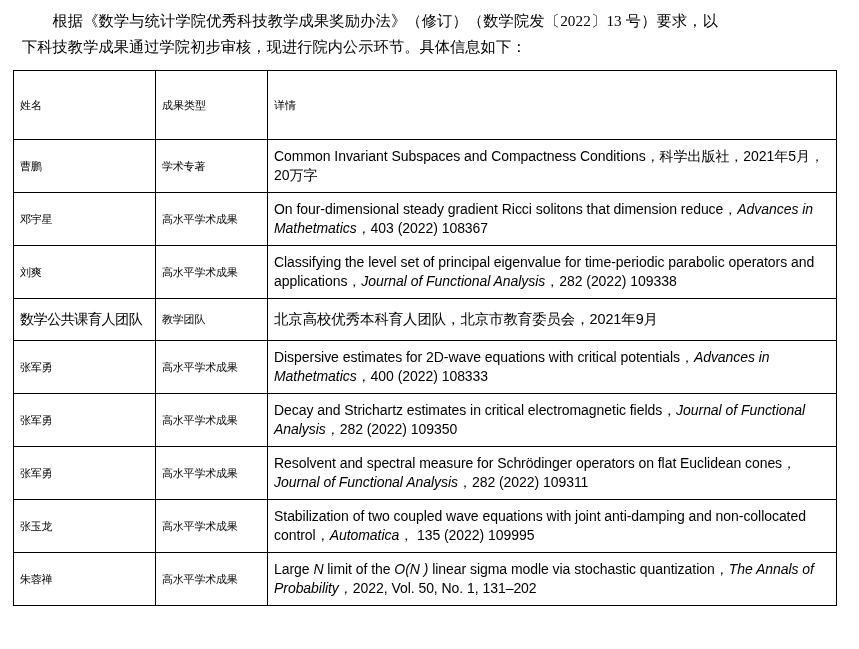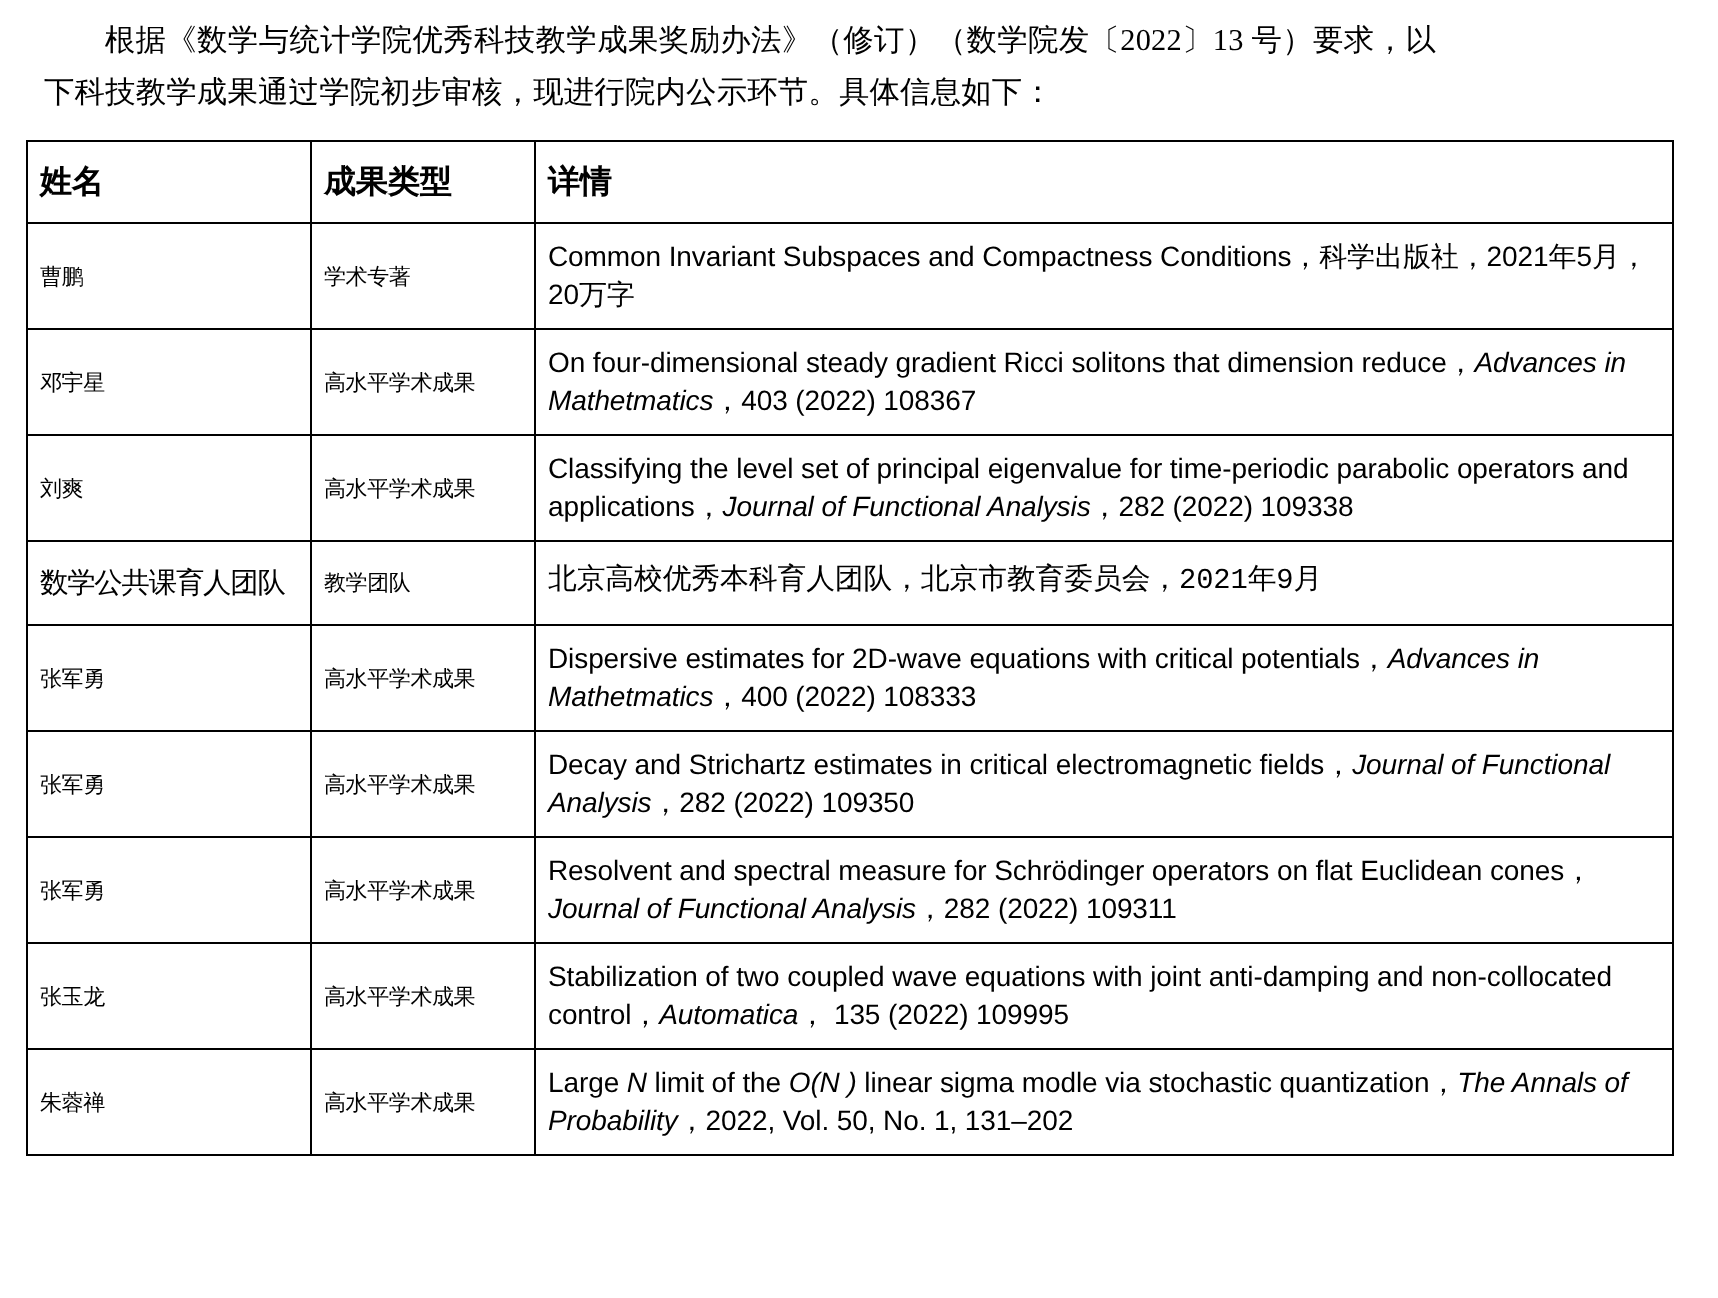--- a/index.html
+++ b/index.html
@@ -43,23 +43,23 @@
   }
   table.results td, table.results th {
     border: 1px solid #000000;
     vertical-align: middle;
     padding: 4px 6px;
     font-weight: normal;
     text-align: left;
   }
   table.results thead th {
     height: 26px;
-    font-size: 16px;
-    font-weight: bold;
-    padding: 7px 6px;
+    font-size: 11px;
+    font-weight: normal;
+    padding: 21px 6px;
   }
   .col-name   { width: 142px; }
   .col-type   { width: 112px; margin-left: 35px; }
   .col-detail { width: 569px; }
 
   td.name, td.type {
     font-size: 11px;
     white-space: nowrap;
     letter-spacing: -0.2px;
   }
@@ -68,21 +68,21 @@
     letter-spacing: -0.6px;
   }
   td.detail {
     font-size: 14px;
     line-height: 19.5px;
     font-family: Liberation Sans, sans-serif;
     letter-spacing: -0.05px;
     padding: 5px 5px 5px 6px;
   }
   td.detail.cjk {
-    font-family: Liberation Mono, monospace;
+    font-family: Liberation Sans, sans-serif;
     font-size: 14.4px;
   }
   td.detail i, td.detail em {
     font-style: italic;
   }
   tr.r-tall td { height: 44px; }
   tr.r-short td { height: 33px; margin-top: 21px; }
 </style>
 </head>
 <body>

